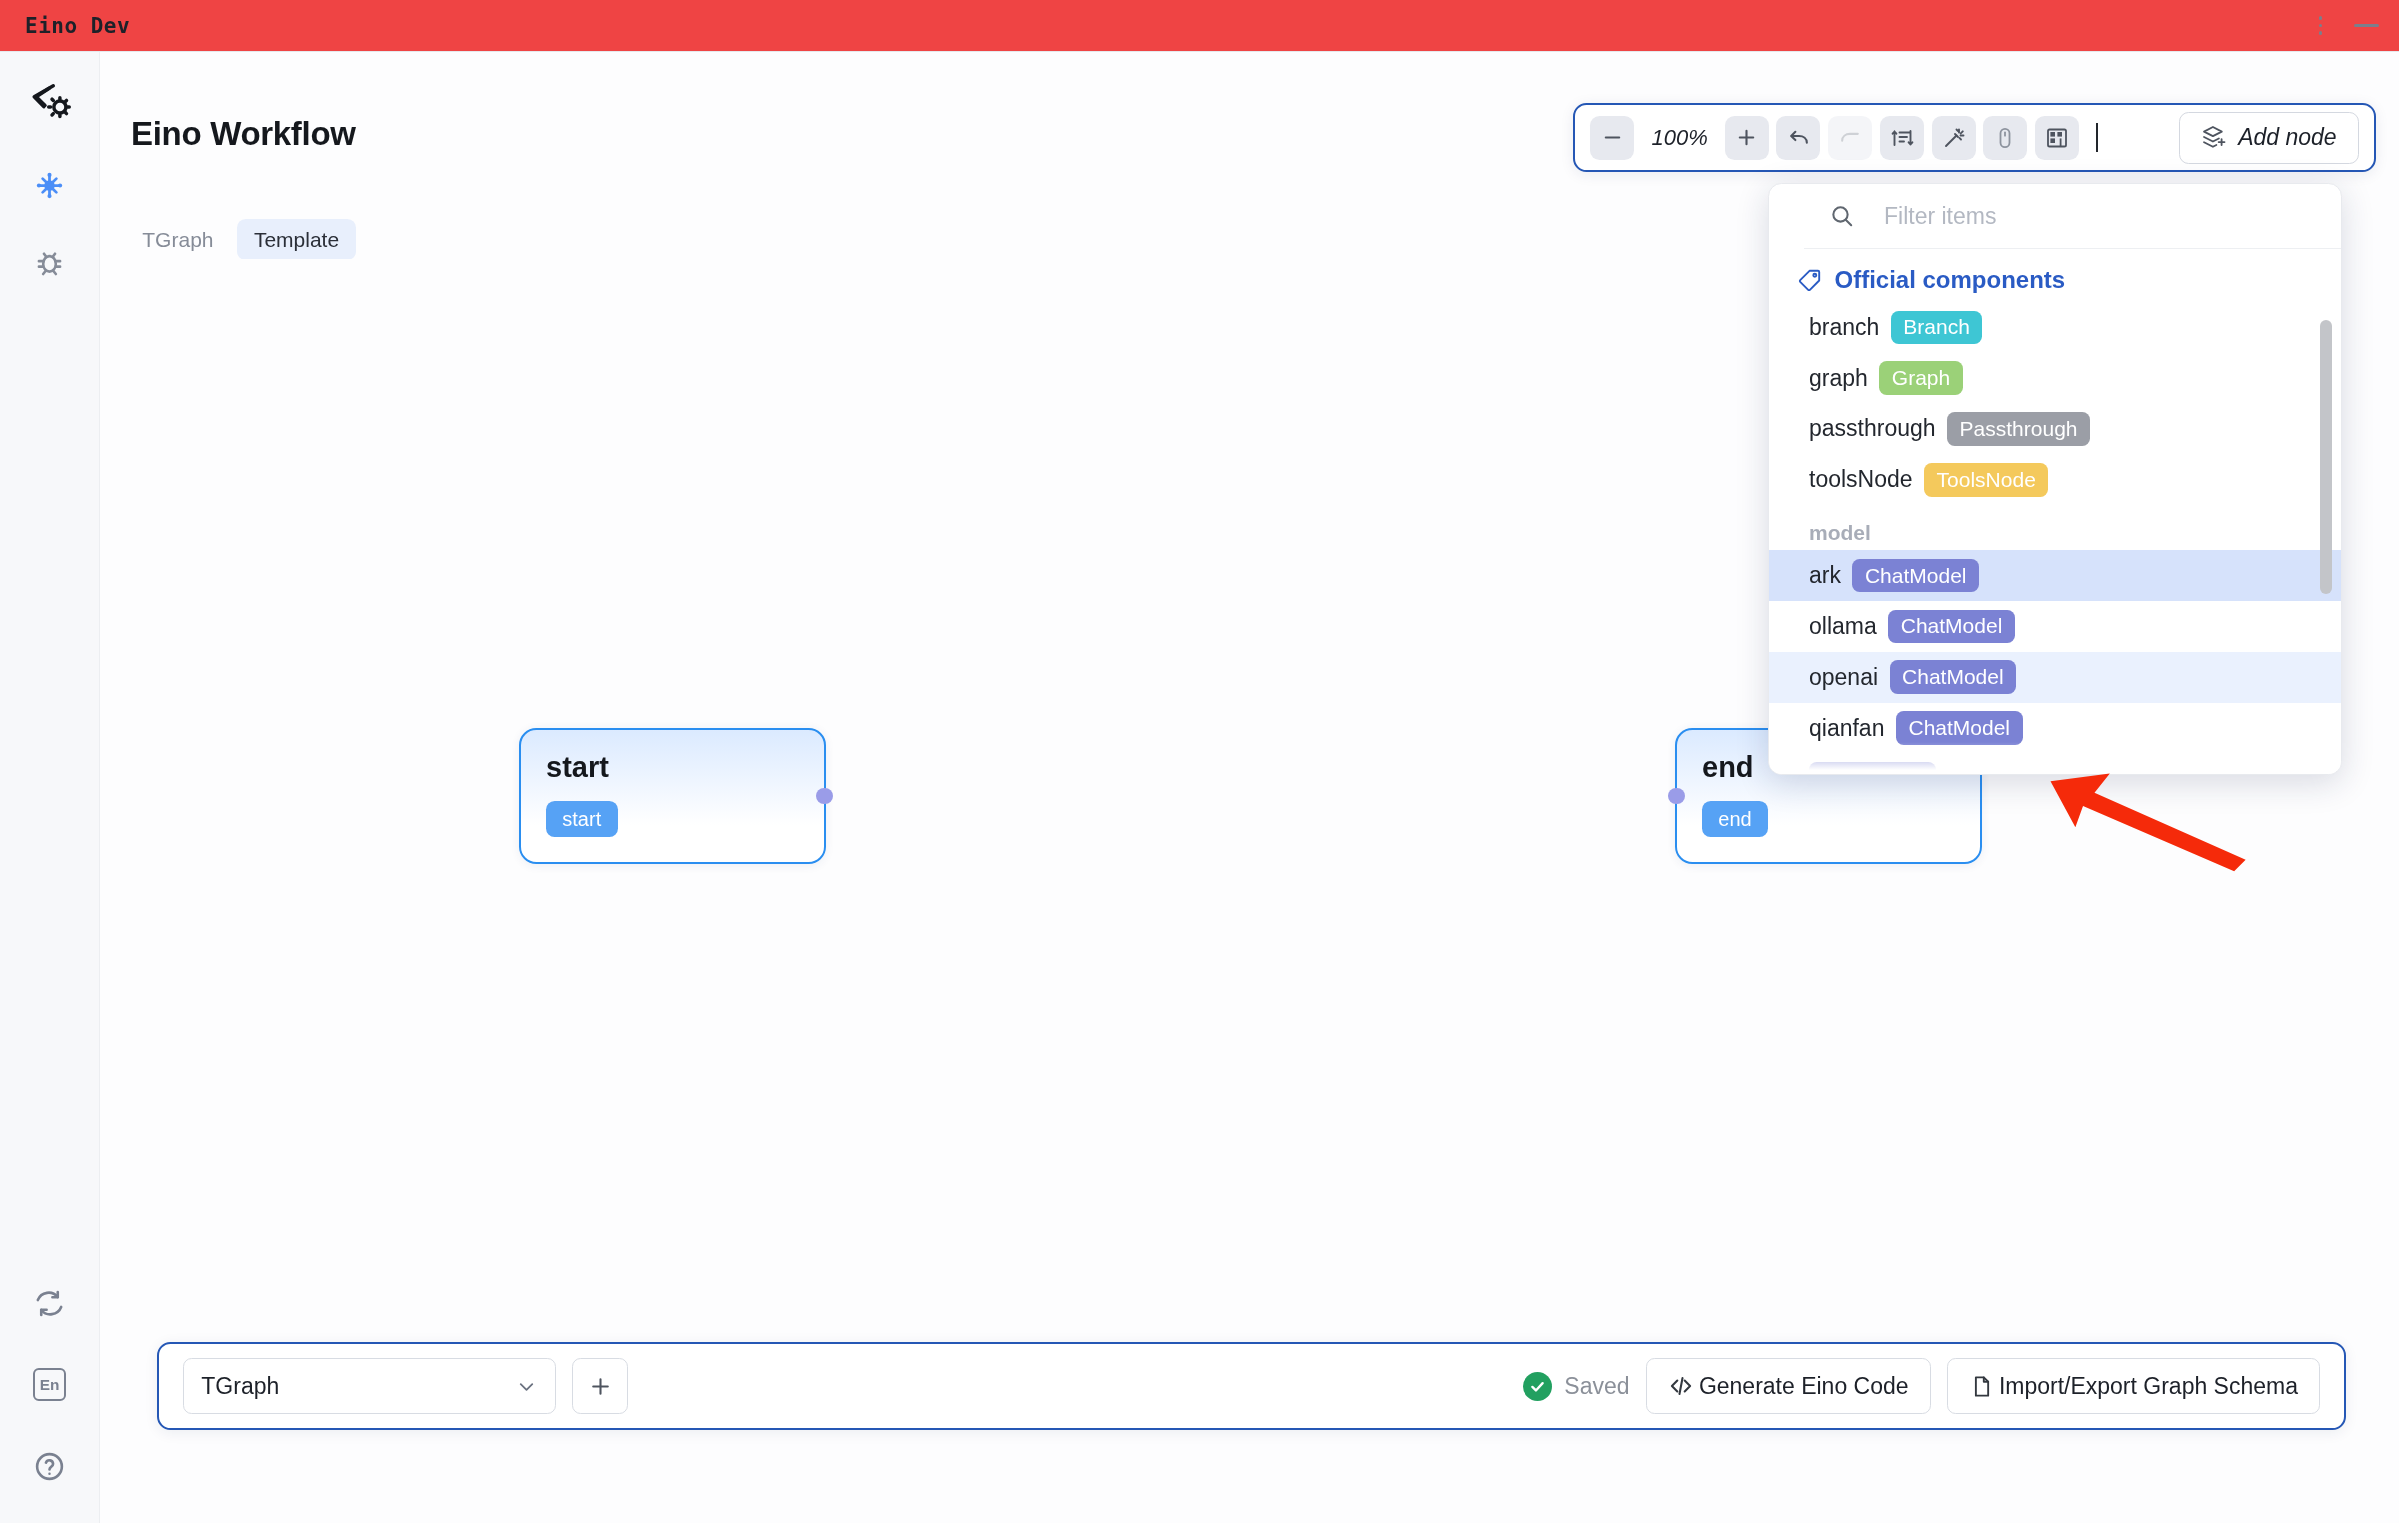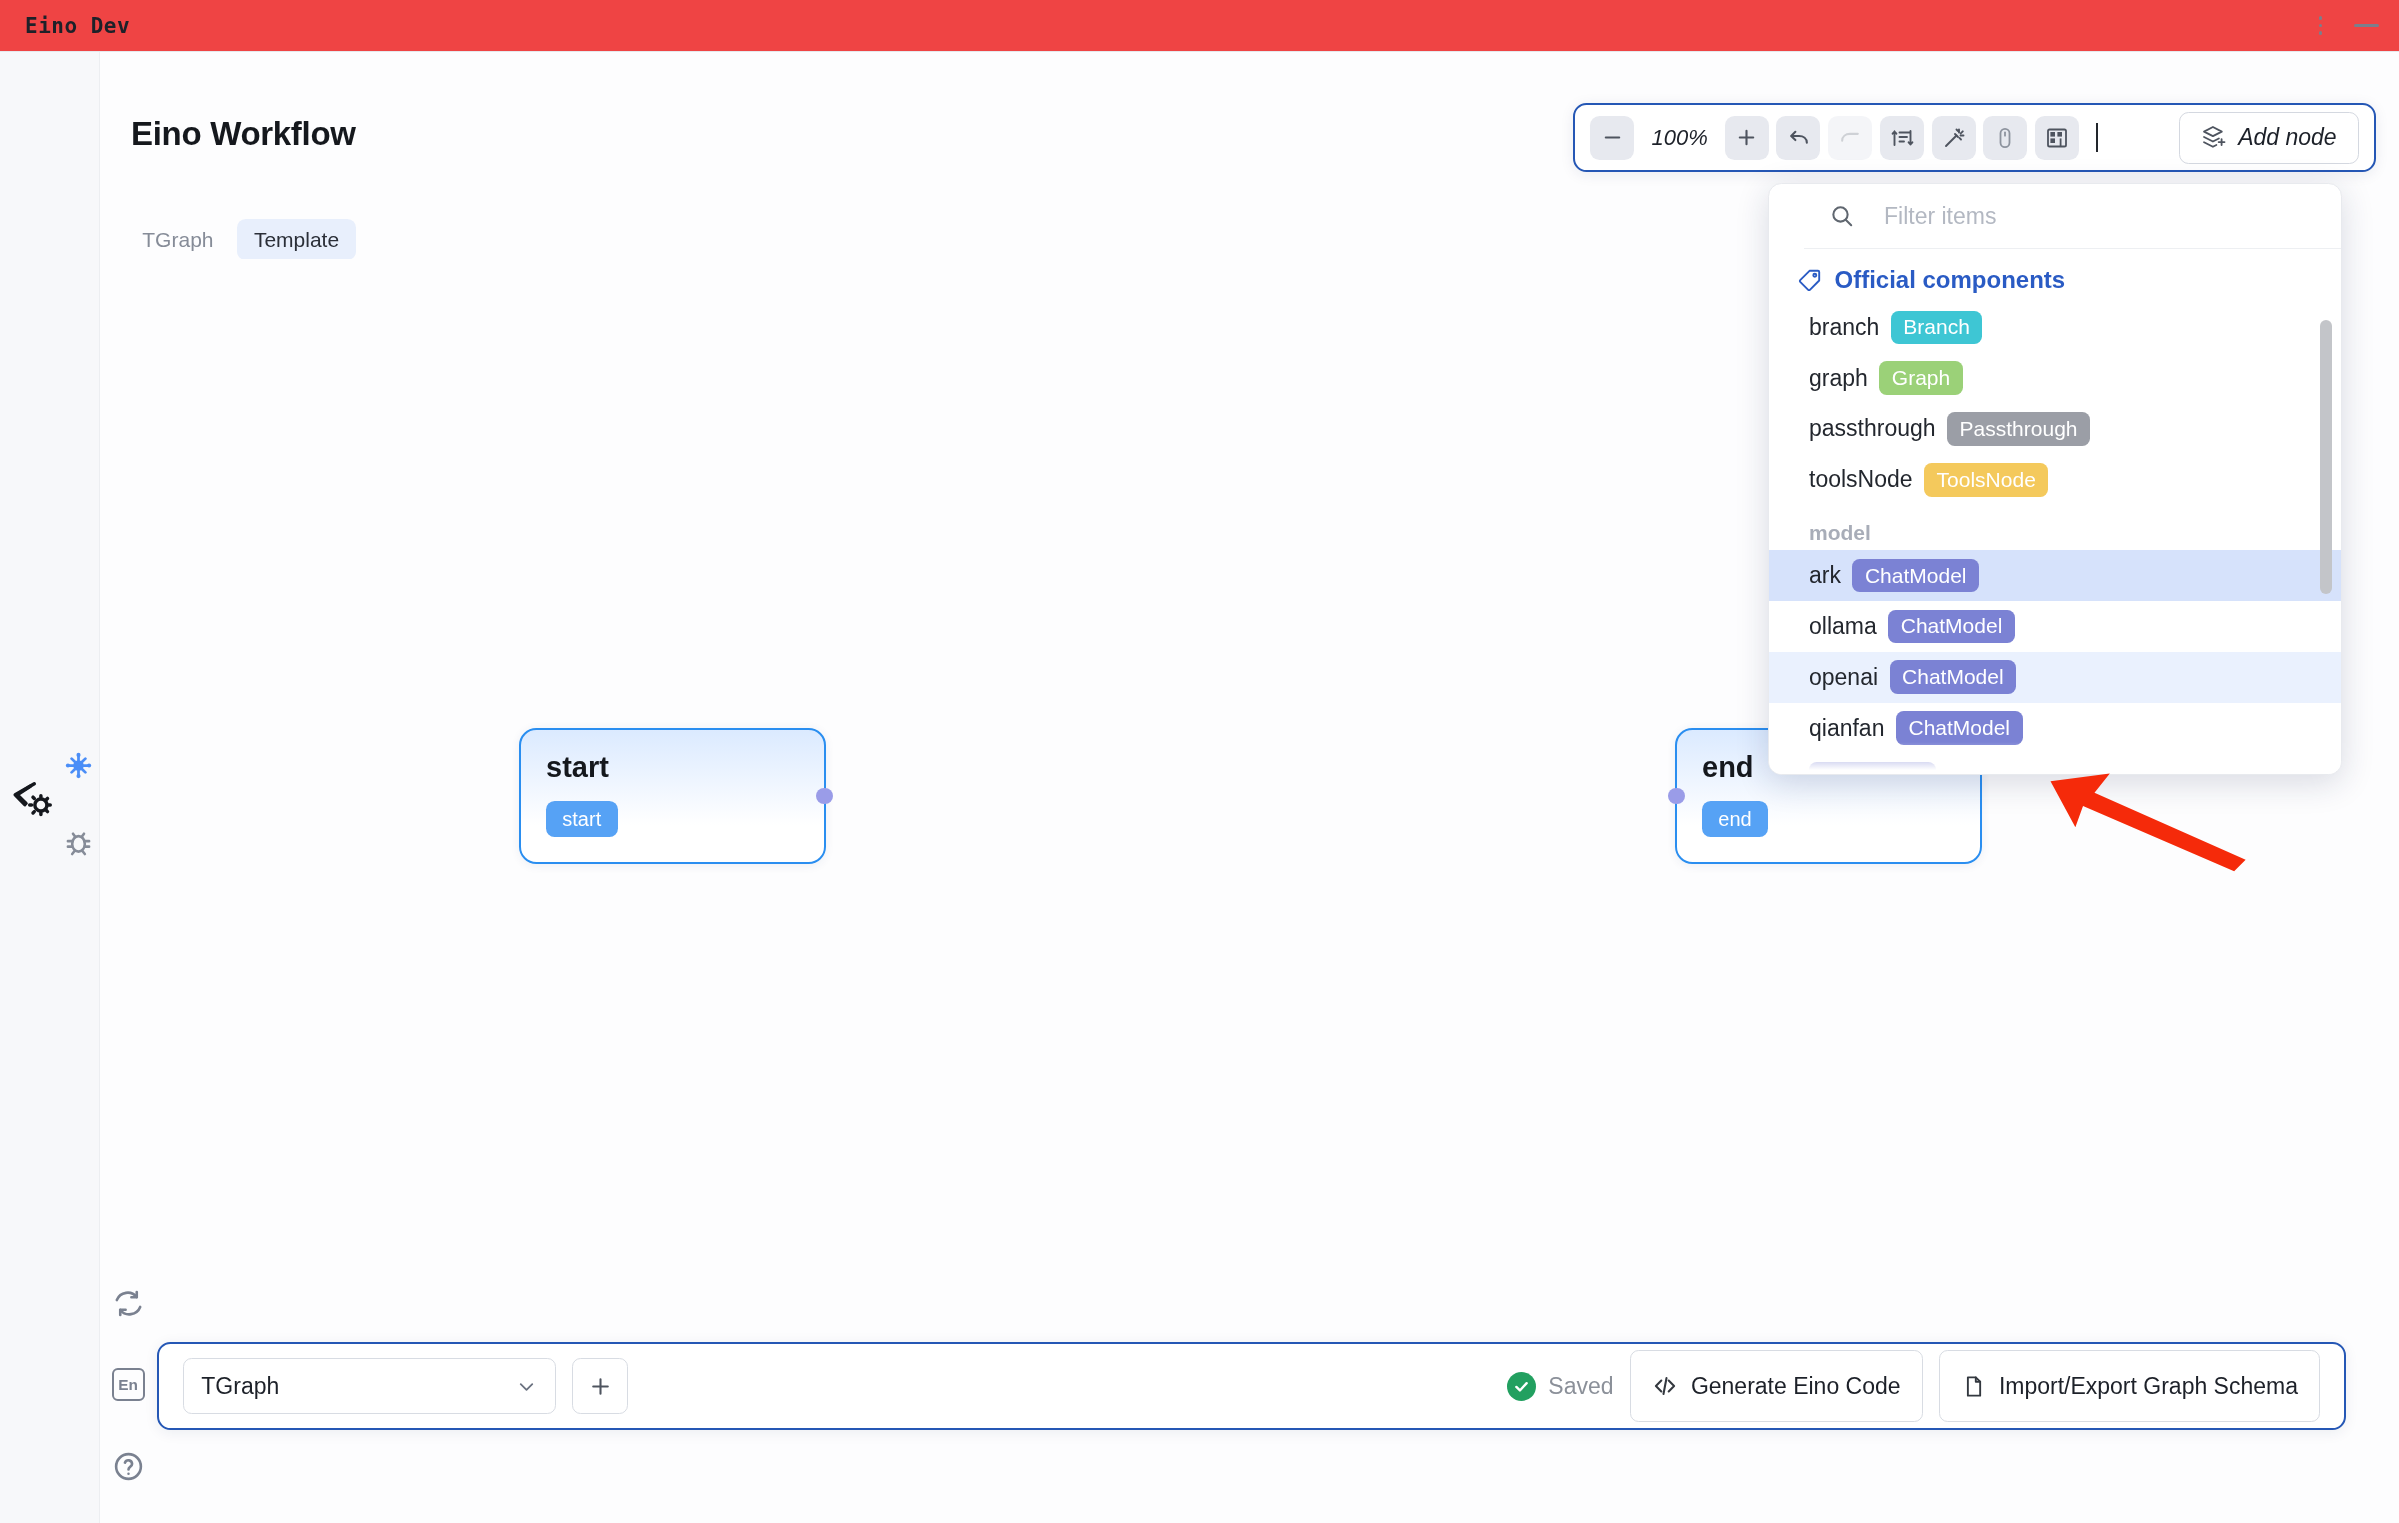--- a/index.html
+++ b/index.html
@@ -23,21 +23,21 @@
   }
   .titlebar-right { margin-left: auto; display: flex; align-items: center; gap: 23px; margin-right: 21px; }
   .dots-v { display: flex; flex-direction: column; gap: 3.8px; width: 21px; align-items: center; cursor: pointer; }
   .dots-v i { width: 3.8px; height: 3.8px; border-radius: 50%; background: #7a7f8c; display: block; }
   .minimize { width: 25px; height: 2.9px; background: #7a7f8c; border-radius: 1.9px; cursor: pointer; }
 
   
   .rail {
     position: absolute; left: 0; top: 52px; width: 100px; height: 1472px;
     background: #f7f8fa; border-right: 1px solid #eceef1;
-    display: flex; flex-direction: row; align-items: center; padding-left: 9px;
+    display: flex; flex-direction: column; align-items: center;
   }
   .rail-logo { margin-top: 25px; width: 52px; height: 52px; display: flex; align-items: center; justify-content: center; }
   .rail-items { margin-top: 31px; display: flex; flex-direction: column; gap: 27px; align-items: center; }
   .rail-btn {
     width: 50px; height: 50px; border-radius: 9.6px; display: flex;
     align-items: center; justify-content: center; cursor: pointer;
   }
   .rail-bottom { margin-top: auto; margin-bottom: 33px; display: flex; flex-direction: column; gap: 40px; align-items: center; }
   .lang-box {
     width: 33px; height: 33px; border: 2.3px solid #7a8190; border-radius: 5.8px;
@@ -149,21 +149,21 @@
   .plus-btn {
     width: 56px; height: 56px; border: 1.5px solid #d8dce3; border-radius: 8.6px;
     display: flex; align-items: center; justify-content: center; cursor: pointer;
   }
   .saved { margin-left: auto; display: flex; align-items: center; gap: 12.5px; font-size: 23px; color: #8b9099; }
   .check-circle {
     width: 29px; height: 29px; border-radius: 50%; background: #22a060;
     display: flex; align-items: center; justify-content: center;
   }
   .btn-outline {
-    display: flex; align-items: center; gap: 13px; height: 72px;
+    display: flex; align-items: center; gap: 5px; height: 56px;
     border: 1.5px solid #d8dce3; border-radius: 8.6px; padding: 0 21px;
     font-size: 23px; color: #1d2129; background: #fff; cursor: pointer; white-space: nowrap;
   }
   svg { display: block; }
 </style>
 </head>
 <body>
 
 <div id="root">
 

